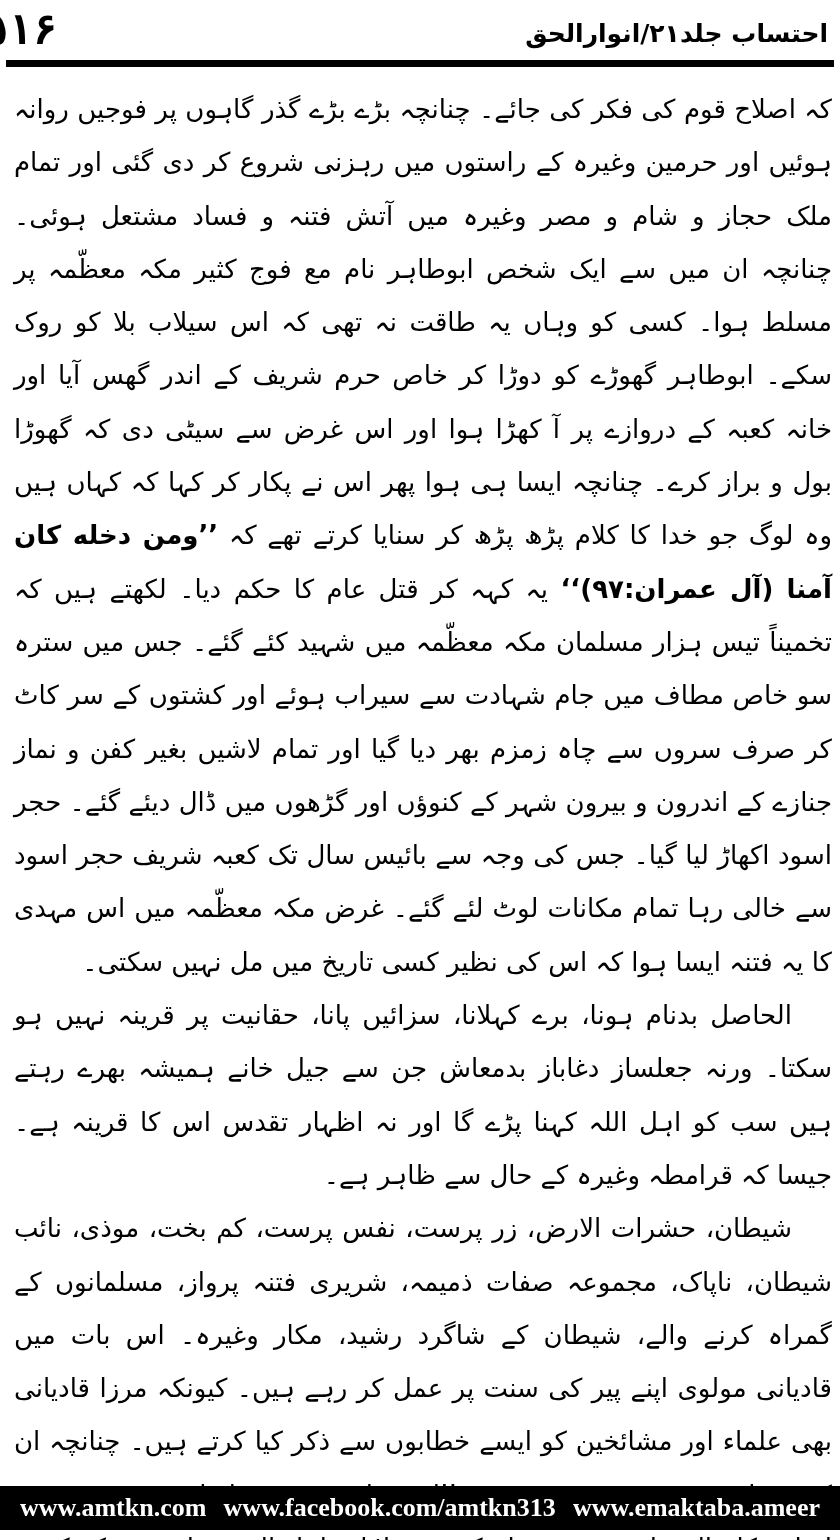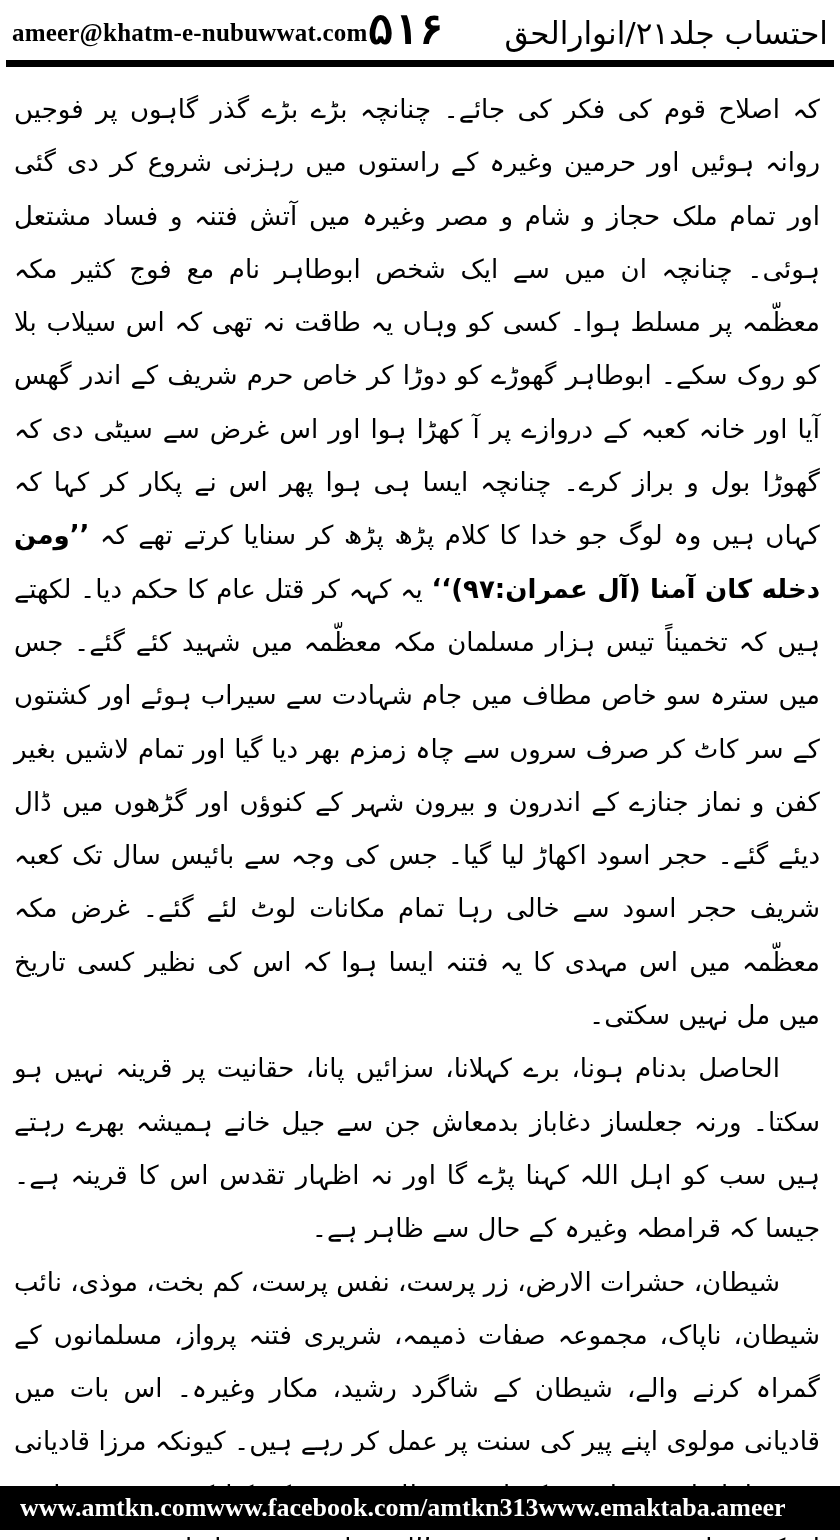--- a/index.html
+++ b/index.html
@@ -29,64 +29,63 @@
     white-space:nowrap;
   }
   .page-number {
     font-size:42px; font-weight:bold; line-height:1;
     direction:rtl;
     transform:translateX(-30px);
     font-family:Liberation Mono, monospace;
   }
   .book-title {
     direction:rtl;
-    font-size:31px; font-weight:normal;
+    font-size:25px; font-weight:bold;
     white-space:nowrap;
   }
   .top-rule {
     height:7px; background:#000; margin:2px 6px 0 6px;
   }
   
   .body-text {
     flex:1;
     direction:rtl;
-    padding:16px 20px 0 14px;
+    padding:16px 8px 0 14px;
     font-size:26px;
     line-height:2.05;
     text-align:justify;
     overflow:hidden;
   }
   .body-text p { text-align:justify; }
   .body-text p.indent { text-indent:40px; }
   .quran-quote {
     font-weight:bold;
   }
   
   .footer-bar {
     position:absolute;
     left:0; right:0; bottom:10px;
     background:#000;
     color:#fff;
-    display:flex; align-items:center; 
+    display:flex; align-items:center; justify-content:space-between;
     padding:7px 20px;
     direction:ltr;
   }
   .footer-link {
     font-family:"Liberation Serif", serif;
     font-weight:bold; font-size:26px;
     white-space:nowrap;
   }
 </style>
 </head>
 <body>
 
 <div class="page">
 
   <div class="header">
-    <span class="email">ameer@khatm-e-nubuwwat.com</span>
     <span class="page-number">۵۱۶</span>
     <span class="book-title">احتساب جلد۲۱/انوارالحق</span>
   </div>
 
   <div class="top-rule"></div>
 
   <div class="body-text">
     <p>
       <span>کہ اصلاح قوم کی فکر کی جائے۔ چنانچہ بڑے بڑے گذر گاہوں پر فوجیں روانہ ہوئیں اور حرمین وغیرہ کے راستوں میں رہزنی شروع کر دی گئی اور تمام ملک حجاز و شام و مصر وغیرہ میں آتش فتنہ و فساد مشتعل ہوئی۔ چنانچہ ان میں سے ایک شخص ابوطاہر نام مع فوج کثیر مکہ معظّمہ پر مسلط ہوا۔ کسی کو وہاں یہ طاقت نہ تھی کہ اس سیلاب بلا کو روک سکے۔ ابوطاہر گھوڑے کو دوڑا کر خاص حرم شریف کے اندر گھس آیا اور خانہ کعبہ کے دروازے پر آ کھڑا ہوا اور اس غرض سے سیٹی دی کہ گھوڑا بول و براز کرے۔ چنانچہ ایسا ہی ہوا پھر اس نے پکار کر کہا کہ کہاں ہیں وہ لوگ جو خدا کا کلام پڑھ پڑھ کر سنایا کرتے تھے کہ </span><span class="quran-quote">’’ومن دخله كان آمنا (آل عمران:۹۷)‘‘</span><span> یہ کہہ کر قتل عام کا حکم دیا۔ لکھتے ہیں کہ تخمیناً تیس ہزار مسلمان مکہ معظّمہ میں شہید کئے گئے۔ جس میں سترہ سو خاص مطاف میں جام شہادت سے سیراب ہوئے اور کشتوں کے سر کاٹ کر صرف سروں سے چاہ زمزم بھر دیا گیا اور تمام لاشیں بغیر کفن و نماز جنازے کے اندرون و بیرون شہر کے کنوؤں اور گڑھوں میں ڈال دیئے گئے۔ حجر اسود اکھاڑ لیا گیا۔ جس کی وجہ سے بائیس سال تک کعبہ شریف حجر اسود سے خالی رہا تمام مکانات لوٹ لئے گئے۔ غرض مکہ معظّمہ میں اس مہدی کا یہ فتنہ ایسا ہوا کہ اس کی نظیر کسی تاریخ میں مل نہیں سکتی۔</span>
     </p>

